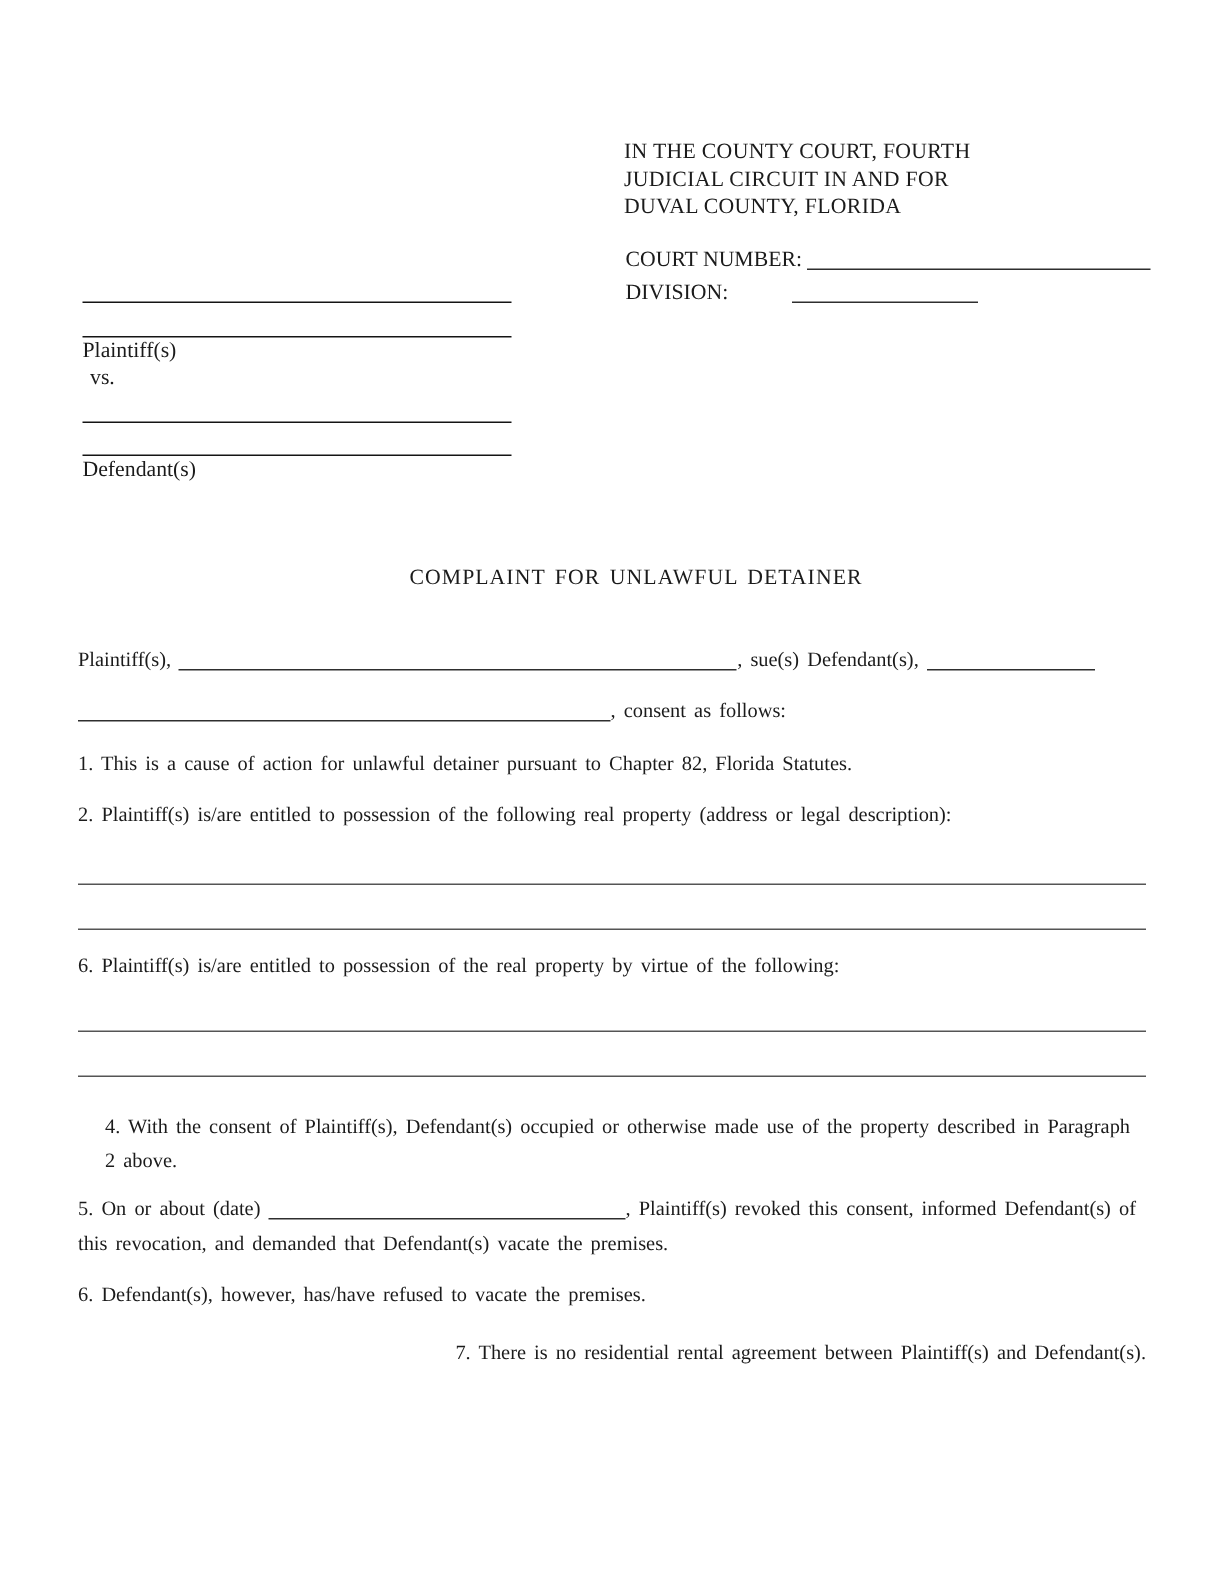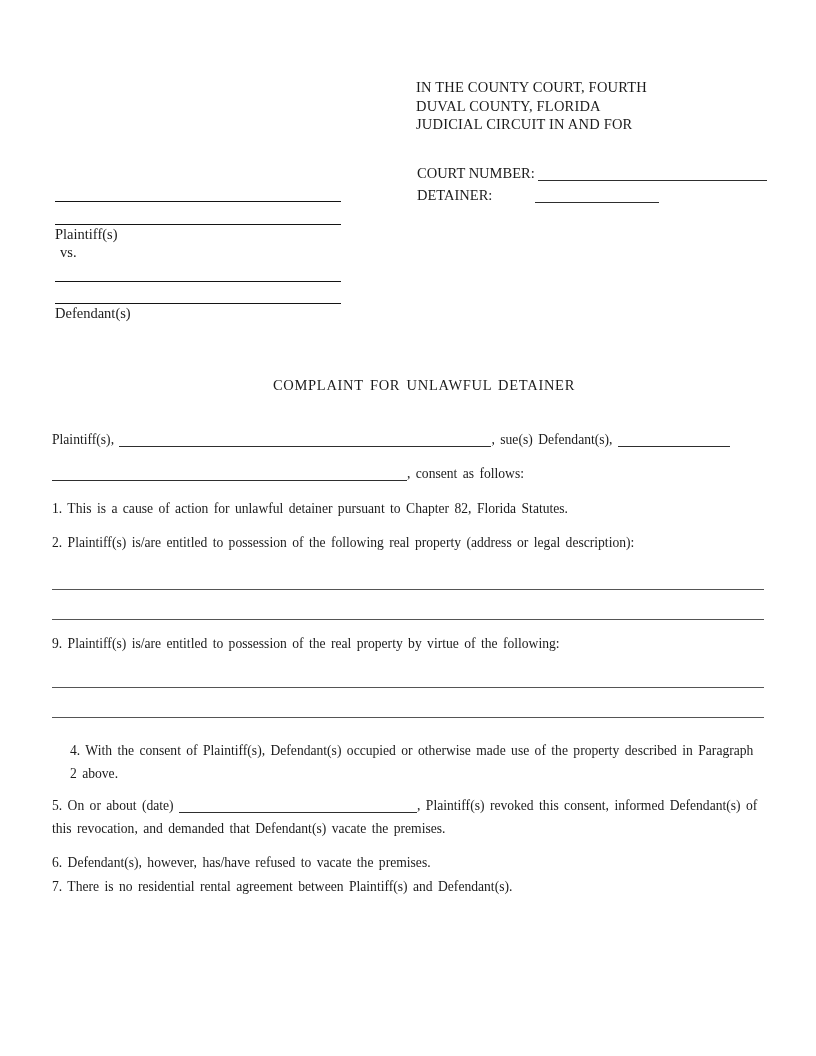--- a/index.html
+++ b/index.html
@@ -7,21 +7,21 @@
   body {
     width: 816px; height: 1056px;
     position: relative;
     font-family: "Liberation Serif", serif;
     color: #1b1b1b;
   }
   .page { position: absolute; inset: 0; overflow: hidden; background: #ffffff; }
 
   
   .court-header {
-    position: absolute; left: 416px; top: 78px;
+    position: absolute; left: 416px; top: 92px;
     font-size: 14.5px; line-height: 18.5px;
     letter-spacing: 0.2px; white-space: nowrap;
   }
 
   
   .case-block { position: absolute; left: 417px; top: 165px; font-size: 14.5px; }
   .case-row { height: 22px; white-space: nowrap; }
   .blank {
     display: inline-block;
     height: 14px;
@@ -61,41 +61,41 @@
   .intro-line2 { margin-top: 11px; }
   .b1 { width: 372px; }
   .b2 { width: 112px; }
   .b3 { width: 355px; }
   .b4 { width: 238px; }
   .para { margin-top: 11px; }
   .p1 { margin-top: 12px; }
   .p3 { margin-top: 12px; }
   .p4 { margin-top: 21px; margin-left: 18px; }
   .p5 { margin-top: 9px; }
-  .p7 { margin-top: 1px; }
+  .p7 { margin-top: 16px; text-align: right; }
   .answer-rule { border-bottom: 1px solid #555555; }
   .a1 { height: 36px; }
   .a2 { height: 30px; }
   .a3 { height: 33px; }
   .a4 { height: 30px; }
 </style>
 </head>
 <body>
 
 <div class="page">
 
   <header class="court-header">
     <div>IN THE COUNTY COURT, FOURTH</div>
+    <div>JUDICIAL CIRCUIT IN AND FOR</div>
     <div>DUVAL COUNTY, FLORIDA</div>
-    <div>JUDICIAL CIRCUIT IN AND FOR</div>
   </header>
 
   <section class="case-block">
     <div class="case-row"><span>COURT NUMBER:</span><span class="blank case-number-blank"></span></div>
-    <div class="case-row"><span>DETAINER:</span><span class="blank division-blank"></span></div>
+    <div class="case-row"><span>DIVISION:</span><span class="blank division-blank"></span></div>
   </section>
 
   <section class="caption">
     <div class="rule r1"></div>
     <div class="rule r2"></div>
     <div class="cap-label plaintiff-label">Plaintiff(s)</div>
     <div class="vs">vs.</div>
     <div class="rule r3"></div>
     <div class="rule r4"></div>
     <div class="cap-label defendant-label">Defendant(s)</div>
@@ -107,21 +107,21 @@
 
     <p class="intro-line"><span>Plaintiff(s),</span> <span class="blank b1"></span><span>, sue(s) Defendant(s),</span> <span class="blank b2"></span></p>
     <p class="intro-line intro-line2"><span class="blank b3"></span><span>, consent as follows:</span></p>
 
     <p class="para p1">1. This is a cause of action for unlawful detainer pursuant to Chapter 82, Florida Statutes.</p>
 
     <p class="para p2">2. Plaintiff(s) is/are entitled to possession of the following real property (address or legal description):</p>
     <div class="answer-rule a1"></div>
     <div class="answer-rule a2"></div>
 
-    <p class="para p3">9. Plaintiff(s) is/are entitled to possession of the real property by virtue of the following:</p>
+    <p class="para p3">6. Plaintiff(s) is/are entitled to possession of the real property by virtue of the following:</p>
     <div class="answer-rule a3"></div>
     <div class="answer-rule a4"></div>
 
     <p class="para p4">4. With the consent of Plaintiff(s), Defendant(s) occupied or otherwise made use of the property described in Paragraph 2 above.</p>
 
     <p class="para p5"><span>5. On or about (date)</span> <span class="blank b4"></span><span>, Plaintiff(s) revoked this consent, informed Defendant(s) of this revocation, and demanded that Defendant(s) vacate the premises.</span></p>
 
     <p class="para p6">6. Defendant(s), however, has/have refused to vacate the premises.</p>
 
     <p class="para p7">7. There is no residential rental agreement between Plaintiff(s) and Defendant(s).</p>

